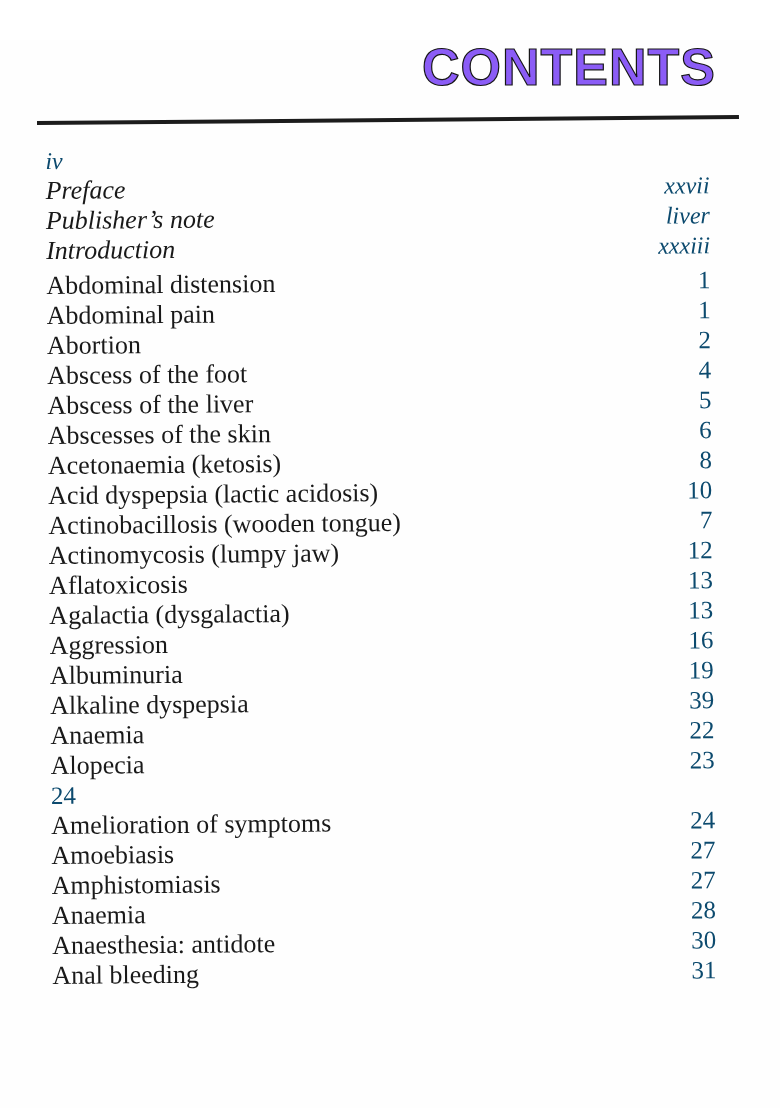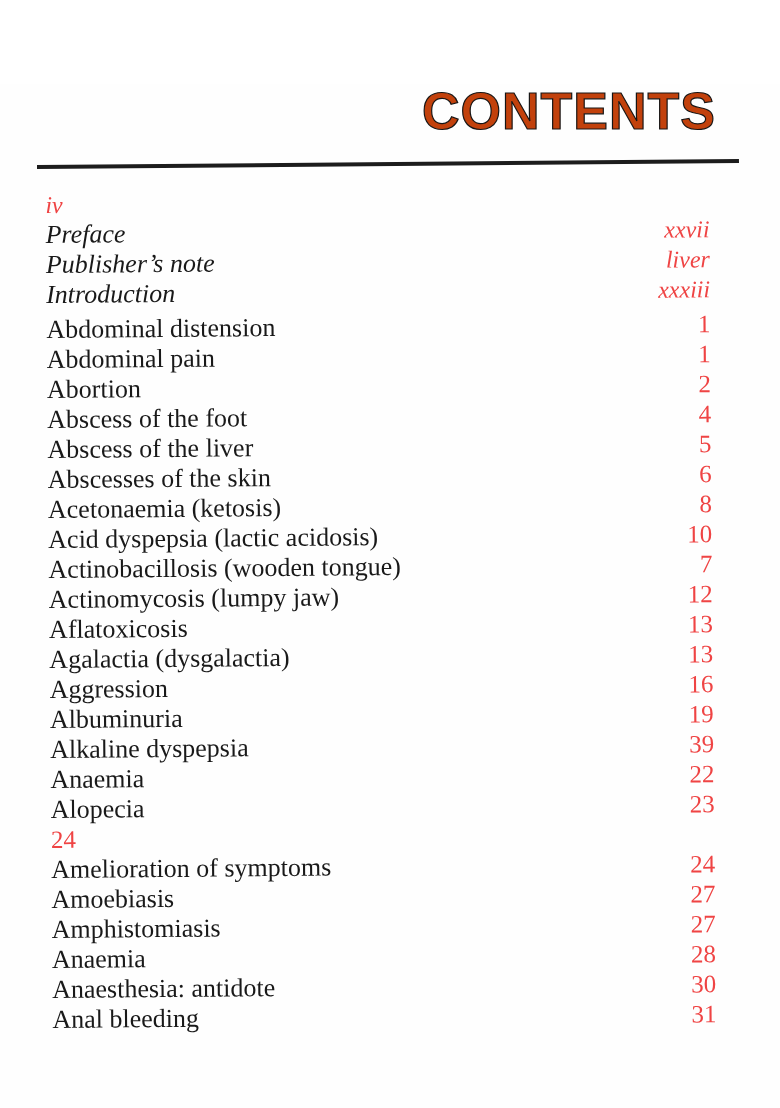--- a/index.html
+++ b/index.html
@@ -15,29 +15,29 @@
     color: #1b1b1b;
   }
   .page {
     width: 780px;
     height: 1108px;
     box-sizing: border-box;
     padding: 0 38px 0 40px;
     background: #fefefe;
   }
   .page-title {
-    margin-top: 84px;
+    margin-top: 40px;
     text-align: right;
     padding-right: 26px;
     font-family: "Liberation Sans", sans-serif;
     font-weight: 700;
     font-size: 52px;
     line-height: 54px;
     letter-spacing: 1px;
-    color: #c2410c;
+    color: #8b5cf6;
     -webkit-text-stroke: 1.2px #151515;
   }
   .scan-tilt {
     transform: rotate(-0.5deg);
     transform-origin: 50% 40%;
   }
   .title-divider {
     height: 4px;
     background: #1c1c1c;
     margin-top: 24px;
@@ -66,21 +66,21 @@
   .entries-list {
     margin-top: 5px;
   }
   .entries-list .label {
     font-size: 26px;
   }
   .entries-list .pagenum {
     font-size: 25px;
   }
   .label { color: #191919; }
-  .pagenum { color: #ef4444; }
+  .pagenum { color: #0c4a6e; }
 </style>
 </head>
 <body>
 
 <div class="page">
   <div class="page-title">CONTENTS</div>
 
   <div class="scan-tilt">
     <hr class="title-divider">
 

